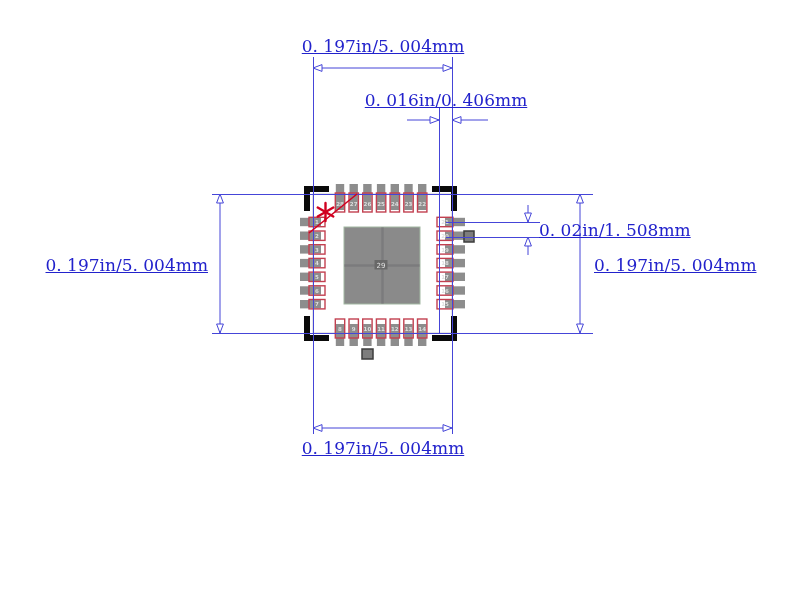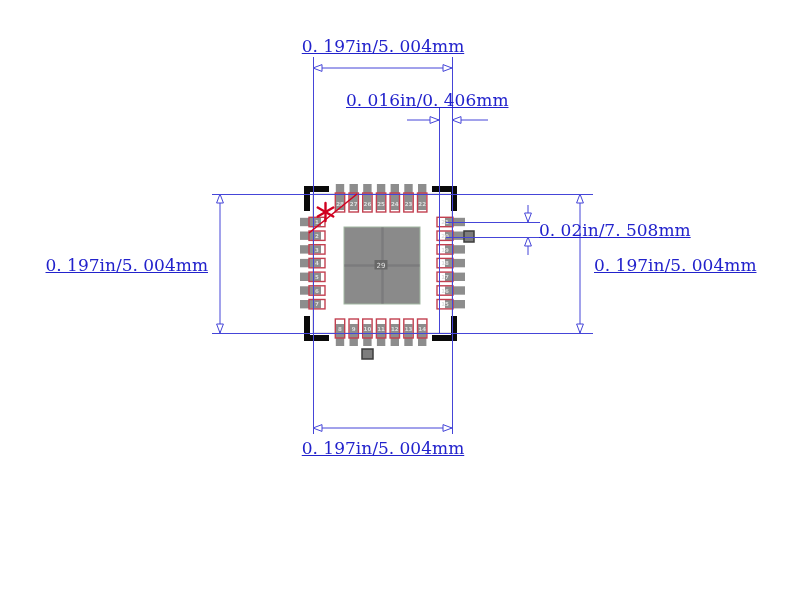--- a/index.html
+++ b/index.html
@@ -14,21 +14,21 @@
   .dim-label{
     position:absolute;
     font:17px "DejaVu Serif", serif;
     color:#2222cc;
     white-space:pre;
     letter-spacing:0px;
     line-height:1.1;
     text-decoration:underline;
   }
   .dl-top{left:282px;top:37px;width:202px;text-align:center;}
-  .dl-gap{left:346px;top:91px;width:200px;}
+  .dl-gap{left:346px;top:91px;width:200px;text-align:center;}
   .dl-left{left:30px;top:256px;width:178px;text-align:right;}
   .dl-right{left:594px;top:256px;width:210px;text-align:left;}
   .dl-pitch{left:539px;top:221px;width:210px;text-align:left;}
   .dl-bottom{left:282px;top:439px;width:202px;text-align:center;}
 </style>
 </head>
 <body>
 
 <div class="screen">
 
@@ -171,16 +171,16 @@
         <line x1="325.5" y1="221" x2="325.5" y2="203" stroke="#d00020" stroke-width="2.4" stroke-linecap="round"></line>
         <line x1="317.706" y1="216.5" x2="333.294" y2="207.5" stroke="#d00020" stroke-width="2.4" stroke-linecap="round"></line>
         <line x1="317.706" y1="207.5" x2="333.294" y2="216.5" stroke="#d00020" stroke-width="2.4" stroke-linecap="round"></line>
       </g>
     </svg>
 
   <div class="dim-label dl-top">0. 197in/5. 004mm</div>
   <div class="dim-label dl-gap">0. 016in/0. 406mm</div>
   <div class="dim-label dl-left">0. 197in/5. 004mm</div>
   <div class="dim-label dl-right">0. 197in/5. 004mm</div>
-  <div class="dim-label dl-pitch">0. 02in/7. 508mm</div>
+  <div class="dim-label dl-pitch">0. 02in/1. 508mm</div>
   <div class="dim-label dl-bottom">0. 197in/5. 004mm</div>
 
 </div>
 
 </body></html>

